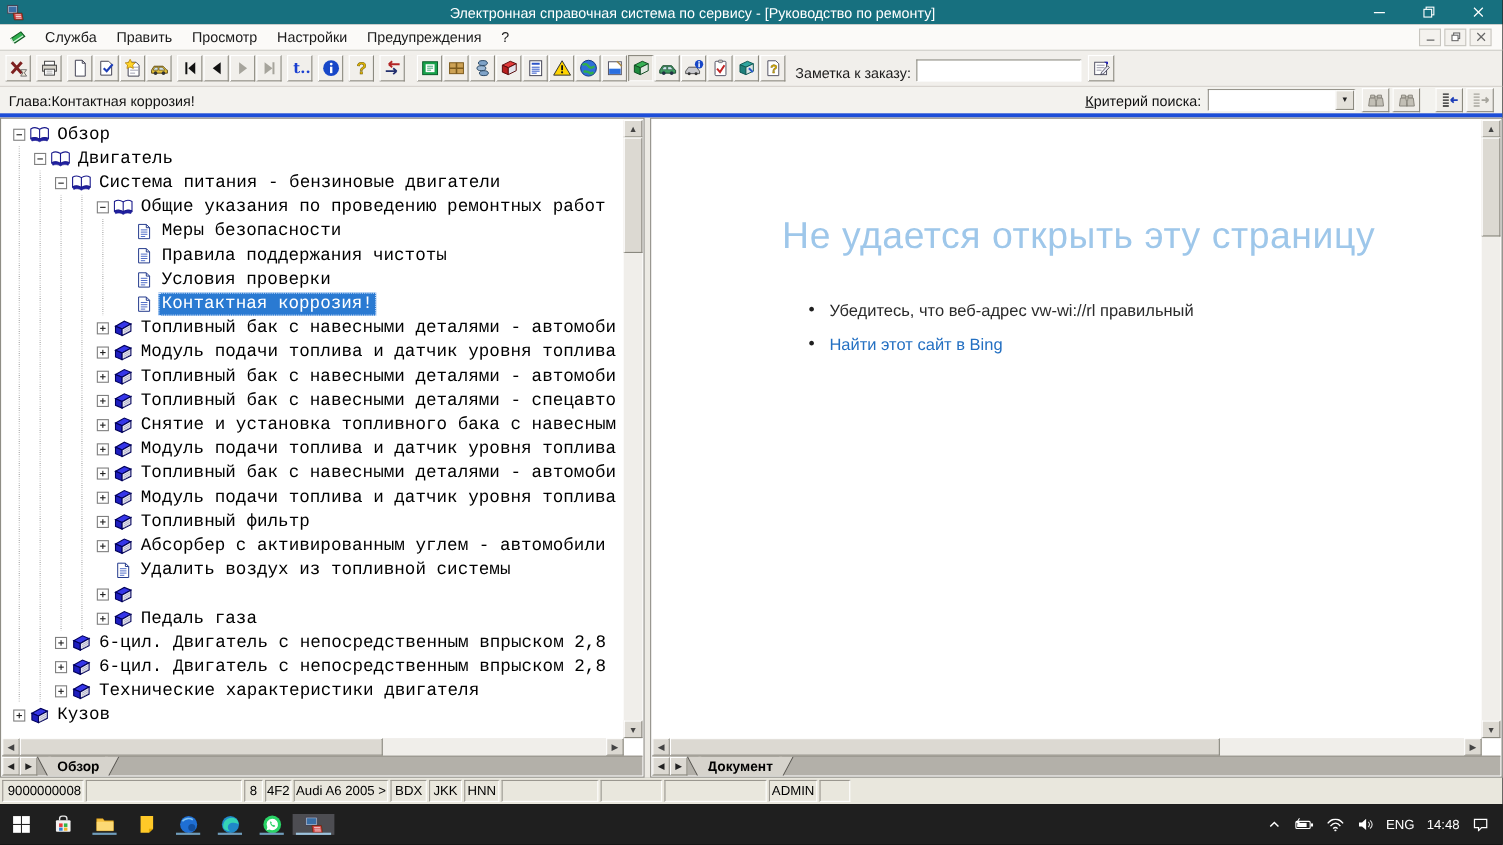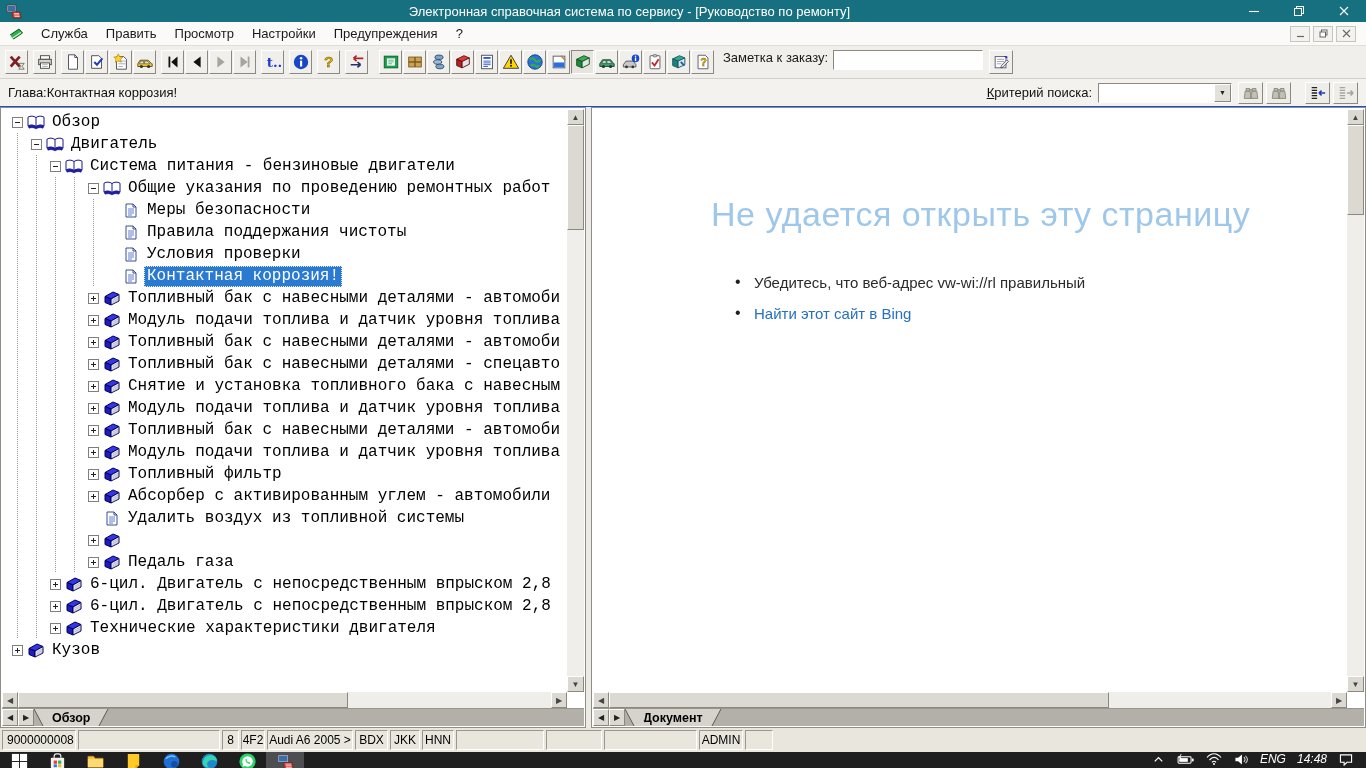--- a/index.html
+++ b/index.html
@@ -26,29 +26,29 @@
   .mdi-btn svg { width:9px; height:9px; }
 
   
   .toolbar { height:33px; background:#f1efeb; border-bottom:1px solid #d4d1ca; display:flex;
     align-items:center; padding:0 5px; flex:none; }
   .tb-btn { width:23px; height:24px; flex:none; margin-right:1px; display:flex; align-items:center;
     justify-content:center; background:#f1efeb; border:1px solid;
     border-color:#ffffff #8c8a80 #8c8a80 #ffffff; }
   .tb-btn.pressed { border-color:#8c8a80 #ffffff #ffffff #8c8a80; background:#e7e4dd; }
   .tb-btn svg { width:18px; height:18px; }
-  .note-wrap { display:flex; align-items:flex-start; margin-left:8px; font-size:13px; color:#1a1a1a; }
+  .note-wrap { display:flex; align-items:flex-end; margin-left:8px; font-size:13px; color:#1a1a1a; }
   .note-input { width:150px; height:20px; margin-left:5px; border:1px solid;
     border-color:#8c8a80 #fff #fff #8c8a80; background:#fff; font-size:12px; padding:0 3px; }
   .note-btn { width:24px; height:24px; margin-left:6px; display:flex; align-items:center; justify-content:center;
     border:1px solid; border-color:#fff #8c8a80 #8c8a80 #fff; background:#f1efeb; }
   .note-btn svg { width:18px; height:18px; }
 
   
-  .chapterbar { height:28px; background:#f3f2ee; border-bottom:1px solid #1d4ed8; display:flex;
+  .chapterbar { height:28px; background:#f3f2ee; border-bottom:4px solid #1d4ed8; display:flex;
     align-items:center; justify-content:space-between; padding:0 8px; font-size:13px; color:#111; flex:none; }
   .srch { display:flex; align-items:center; gap:6px; }
   .srch-label::first-letter { text-decoration:underline; }
   .combo { display:flex; width:134px; height:20px; border:1px solid; border-color:#8c8a80 #fff #fff #8c8a80; background:#fff; }
   .combo input { flex:1; border:0; outline:0; font-size:12px; padding:0 3px; min-width:0; }
   .combo .drop { width:17px; background:#e4e1da; border:1px solid; border-color:#fff #8c8a80 #8c8a80 #fff;
     display:flex; align-items:center; justify-content:center; font-size:7px; color:#222; }
   .srch-btn { width:25px; height:22px; display:flex; align-items:center; justify-content:center;
     border:1px solid; border-color:#fff #8c8a80 #8c8a80 #fff; background:#efede8; }
   .srch-btn svg { width:18px; height:18px; }
@@ -106,21 +106,21 @@
   .err-list li.link { color:var(--link,#2470c2); }
 
   
   .statusbar { height:24px; background:#e9e7dd; display:flex; gap:2px; padding:2px; font-size:12px; flex:none; }
   .sb-panel { border:1px solid; border-color:#9a978f #fff #fff #9a978f; padding:1px 4px; color:#000;
     display:flex; align-items:center; overflow:hidden; white-space:nowrap; flex:none; }
   .sb-panel.grow { flex:1; }
   .sb-panel.center { justify-content:center; }
 
   
-  .taskbar { height:16px; background:#1f1f1f; display:flex; align-items:flex-start; flex:none;font-style:italic; }
+  .taskbar { height:37px; background:#1f1f1f; display:flex; align-items:center; flex:none; }
   .tk-btn { width:38px; position:relative; display:flex; align-items:center; justify-content:center; }
   .tk-btn.active { background:#4d4d52; }
   .tk-btn svg { width:19px; height:19px; }
   .tk-ind { position:absolute; bottom:0; left:8px; right:8px; height:2px; background:#6f9cba; }
   .tk-btn.active .tk-ind { left:3px; right:3px; background:#9cc3dd; }
   .tray { margin-left:auto; display:flex; align-items:center; gap:11px; padding-right:12px; color:#fff; font-size:12px; }
   .tray svg { display:block; }
   .tray .txt { cursor:default; }
 </style>
 </head>

